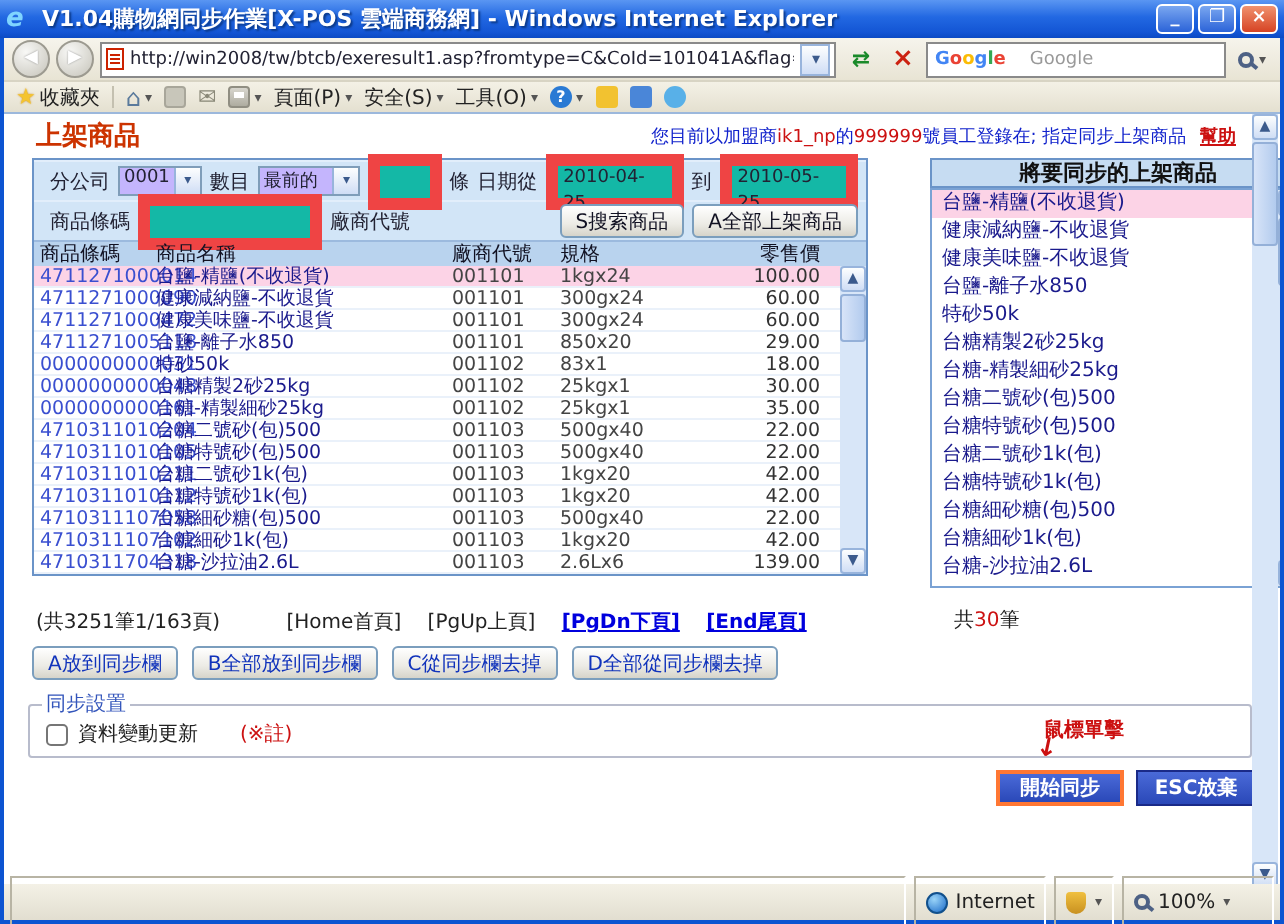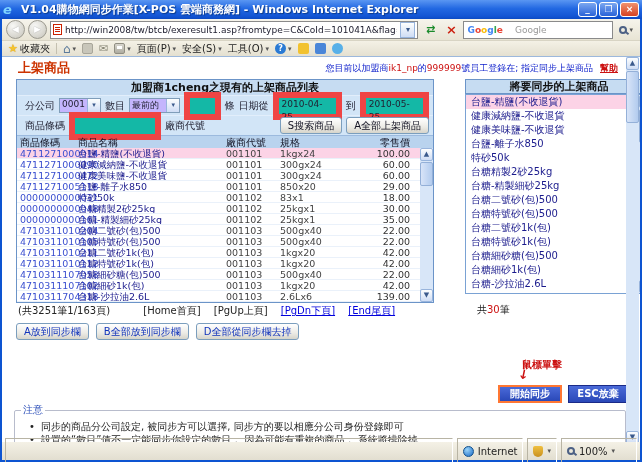--- a/index.html
+++ b/index.html
@@ -74,21 +74,21 @@
   .thead { display:flex; height:13px; background:#b9d3ee; border-top:1px solid #9cbade; font-size:10px; color:#112; line-height:13px; }
   .c1{width:58px; padding-left:3px;} .c2{width:148px; padding-left:3px;} .c3{width:54px; padding-left:3px;} .c4{width:62px; padding-left:3px;} .c5{width:76px; text-align:right; padding-right:5px;}
   .tbody { position:relative; background:#fff; }
   .trow { display:flex; height:11px; font-size:9.5px; line-height:11px; border-bottom:1px solid #eaf1fa; cursor:default; }
   .trow .c1 { color:#3a4fd0; } .trow .c2 { color:#1a1a8c; white-space:nowrap; overflow:hidden; } .trow .c3,.trow .c4 { color:#444; } .trow .c5 { color:#333; }
   .trow.selected { background:#fcd3e6; }
 
   .pagination { position:absolute; left:16px; top:247px; width:416px; font-size:10px; color:#222; white-space:nowrap; }
   .pagination .pg { margin-left:10px; }
   .pagination .pg.first { margin-left:30px; }
-  .pagination .link { color:#0000dd; text-decoration:underline; cursor:pointer; }
+  .pagination .link { color:#0000dd; text-decoration:underline; cursor:pointer;font-weight:bold; }
 
   .sync-panel { position:absolute; left:463px; top:22px; width:188px; }
   .panel-header2 { height:15px; background:#c6dcf2; border:1px solid #6b94c8; font-size:11px; font-weight:bold; color:#111; text-align:center; line-height:14px; }
   .listbox { position:relative; height:200px; background:#fff; border:1px solid #7aa2d4; margin-top:0px; overflow:hidden; }
   .list-item { height:14px; font-size:10px; color:#1a1a8c; line-height:14px; padding-left:5px; white-space:nowrap; overflow:hidden; width:172px; cursor:default; }
   .list-item.selected { background:#fcd3e6; }
   .sync-count { position:absolute; left:12px; top:224px; font-size:10px; color:#222; }
   .sync-count .red { color:#cc1111; }
 
   .actions-row { position:absolute; left:14px; top:266px; display:flex; gap:7px; }
@@ -204,21 +204,20 @@
   <div class="content">
 
     <div class="page-title">上架商品</div>
 
     <div class="login-notice">
       <span>您目前以加盟商</span><span class="red">ik1_np</span><span>的</span><span class="red">999999</span><span>號員工登錄在; 指定同步上架商品</span>
       <a class="help-link">幫助</a>
     </div>
 
     <div class="main-panel">
-      <div class="panel-header">加盟商1cheng之現有的上架商品列表</div>
 
       <div class="filter-row">
         <span class="flabel">分公司</span>
         <div class="xsel w44">
             <span>0001</span>
             <span class="selarrow">▾</span>
           </div>
         <span class="flabel">數目</span>
         <div class="xsel w56">
             <span>最前的</span>
@@ -390,37 +389,39 @@
           <div class="sb-thumb" style="top:14px;height:34px;"></div>
           <div class="sb-btn down">▼</div>
         </div>
       </div>
       <div class="sync-count"><span>共</span><span class="red">30</span><span>筆</span></div>
     </div>
 
     <div class="actions-row">
       <button class="xp-btn blue-text">A放到同步欄</button>
       <button class="xp-btn blue-text">B全部放到同步欄</button>
+      <button class="xp-btn blue-text">C從同步欄去掉</button>
       <button class="xp-btn blue-text">D全部從同步欄去掉</button>
     </div>
 
+    <fieldset class="xfield sync-settings">
+      <legend>同步設置</legend>
+      <div class="cb-row">
+        <input type="checkbox" style="">
+        <span>資料變動更新</span>
+        <span class="note-mark">(※註)</span>
+      </div>
+    </fieldset>
 
     <div class="click-hint">鼠標單擊</div>
     <div class="hint-arrow">↓</div>
 
     <button class="blue-btn start">開始同步</button>
     <button class="blue-btn esc">ESC放棄</button>
 
-    <fieldset class="xfield notes">
-      <legend>注意</legend>
-      <div class="note-wrap">
-          <div class="note-item">同步的商品分公司設定, 被同步方可以選擇, 同步方的要以相應分公司身份登錄即可</div>
-          <div class="note-item">設置的“數目”值不一定能同步你設定的數目， 因為可能有重複的商品， 系統將排除掉</div>
-        </div>
-    </fieldset>
 
     <div class="sb main-sb">
       <div class="sb-btn up">▲</div>
       <div class="sb-thumb" style="top:14px;height:52px;"></div>
       <div class="sb-btn down">▼</div>
     </div>
   </div>
 
   <div class="statusbar">
     <div class="sb-panel sb-main"></div>

